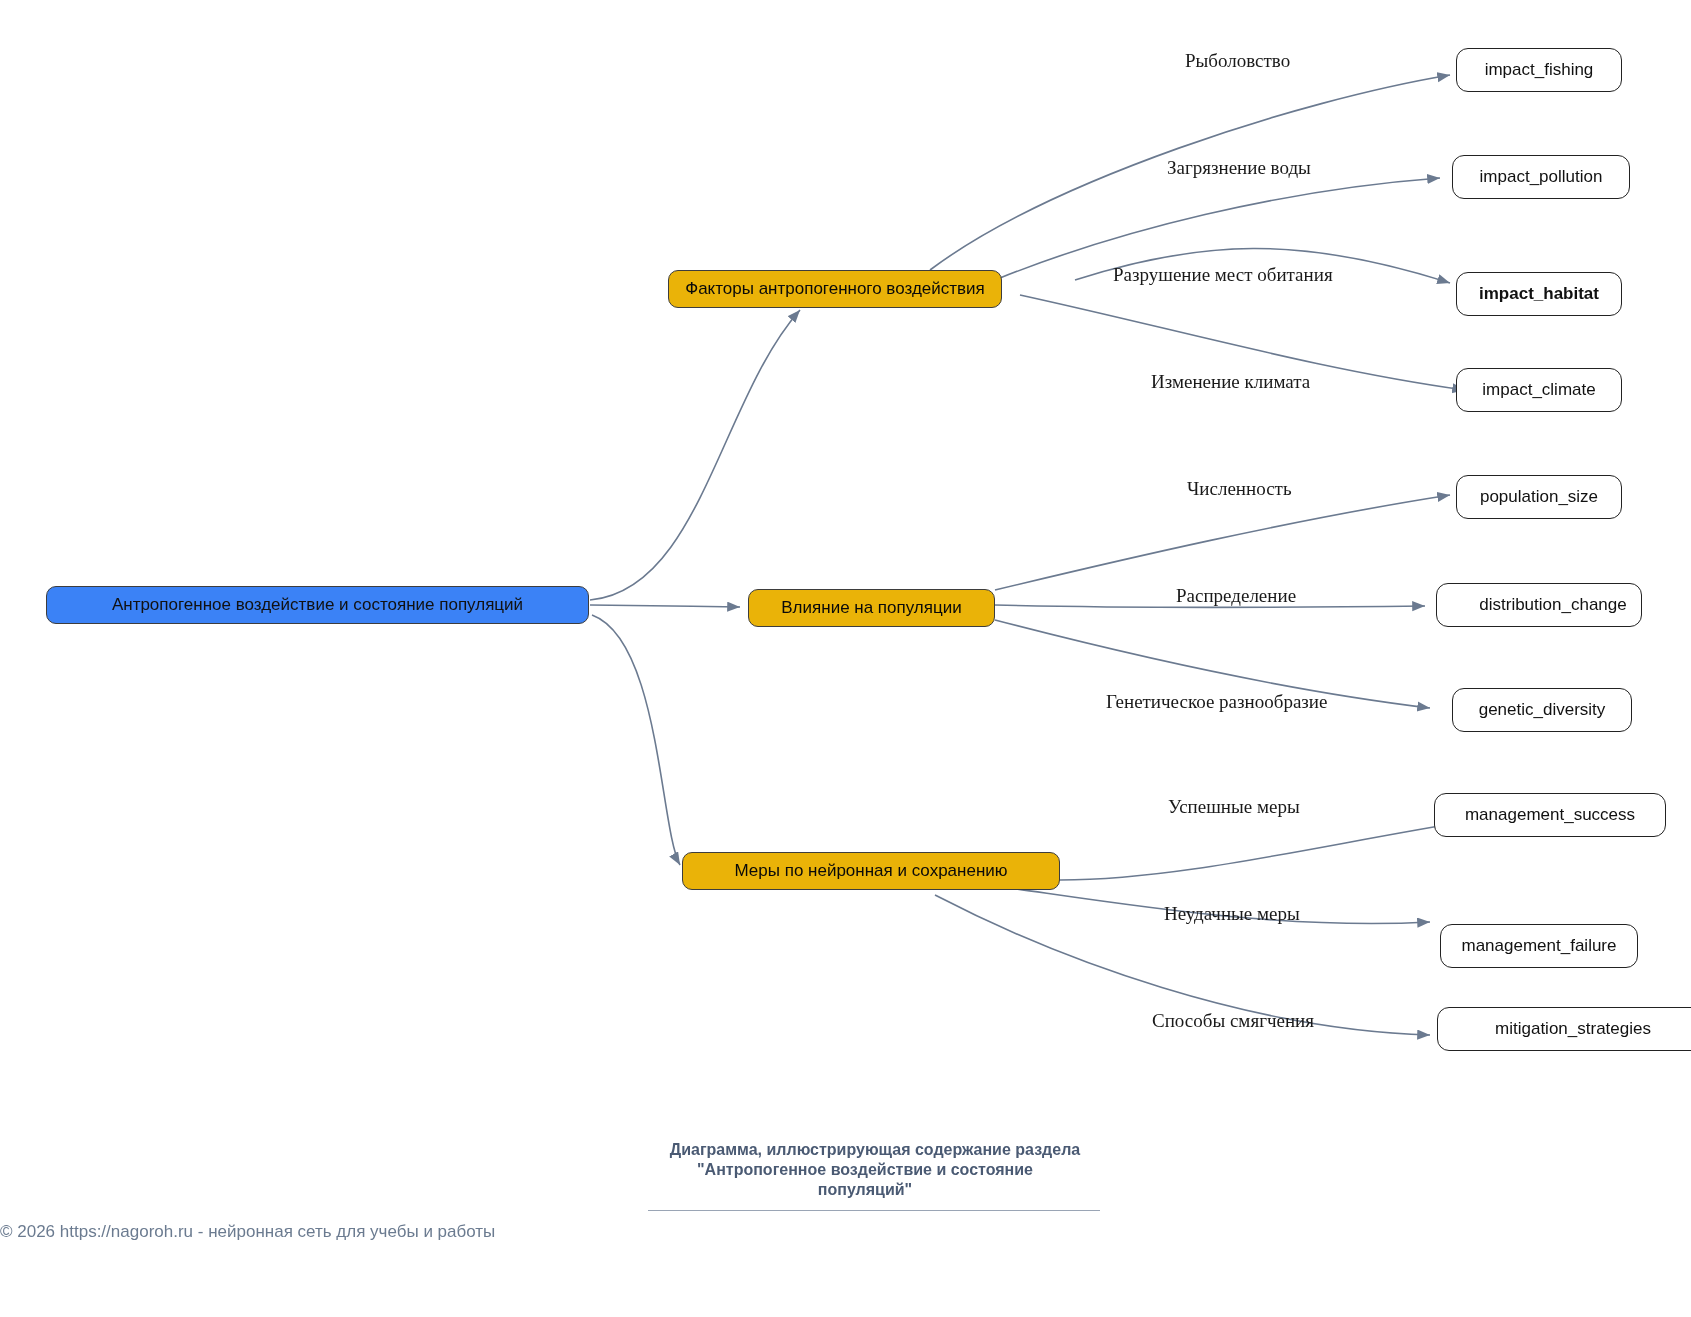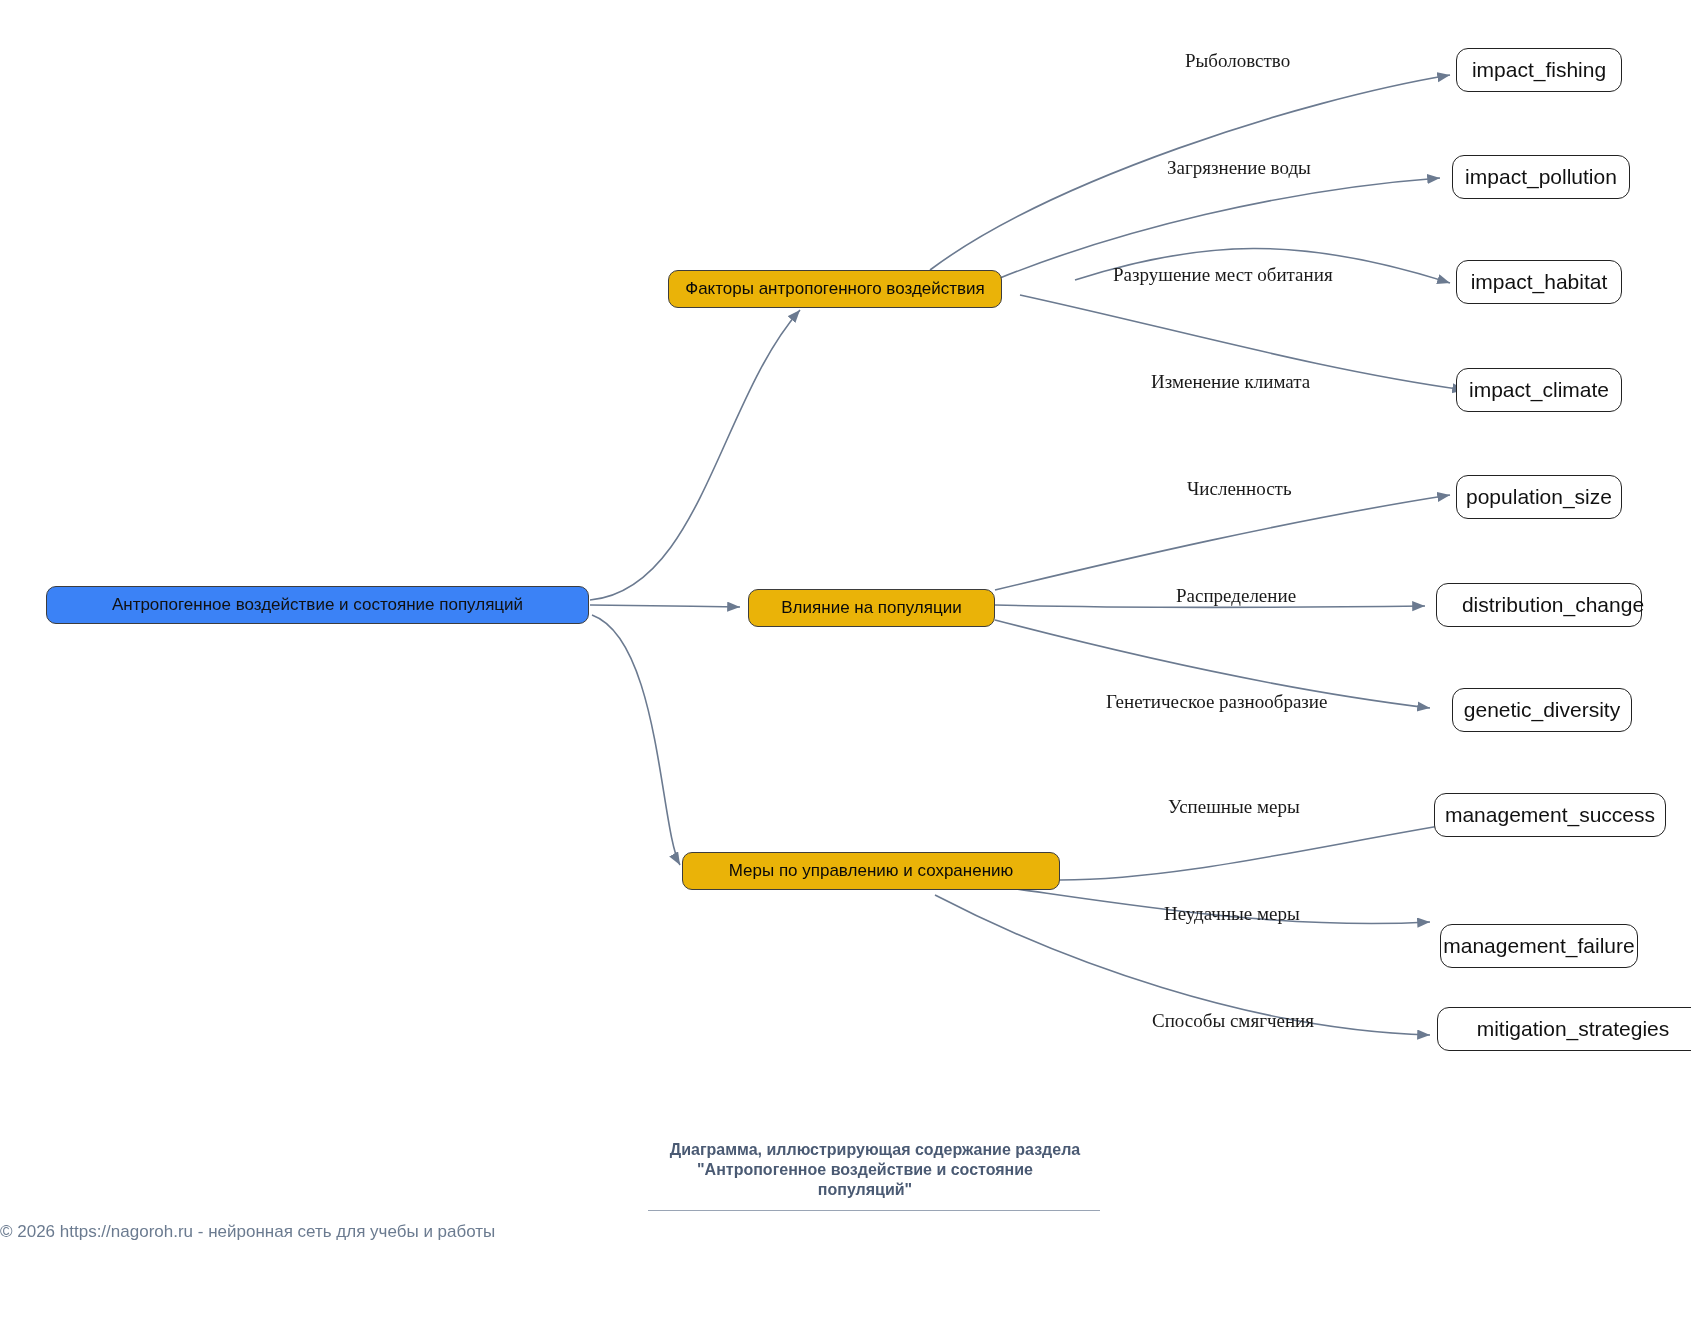--- a/index.html
+++ b/index.html
@@ -50,21 +50,21 @@
     border-radius: 10px;
     color: #0a0a0a;
     font-size: 17px;
     height: 38px;
   }
   .node-leaf {
     background: #ffffff;
     border: 1.4px solid #222222;
     border-radius: 12px;
     color: #111111;
-    font-size: 21px;
+    font-size: 17px;
     height: 44px;
     justify-content: center;
   }
   .edge-label {
     position: absolute;
     font-family: "Liberation Serif", serif;
     font-size: 19px;
     color: #1a1a1a;
     white-space: nowrap;
     background: transparent;
@@ -130,30 +130,30 @@
 
   <div class="node node-branch" style="left:668px; top:270px; width:334px;">
     <span>Факторы антропогенного воздействия</span>
   </div>
 
   <div class="node node-branch" style="left:748px; top:589px; width:247px;">
     <span>Влияние на популяции</span>
   </div>
 
   <div class="node node-branch" style="left:682px; top:852px; width:378px;">
-    <span>Меры по управлению и сохранению</span>
+    <span>Меры по нейронная и сохранению</span>
   </div>
 
   <div class="node node-leaf" style="left:1456px; top:48px; width:166px;">
     <span>impact_fishing</span>
   </div>
   <div class="node node-leaf" style="left:1452px; top:155px; width:178px;">
     <span>impact_pollution</span>
   </div>
-  <div class="node node-leaf" style="left:1456px; top:260px; width:166px;">
+  <div class="node node-leaf" style="left:1456px; top:272px; width:166px;font-weight:bold;">
     <span>impact_habitat</span>
   </div>
   <div class="node node-leaf" style="left:1456px; top:368px; width:166px;">
     <span>impact_climate</span>
   </div>
 
   <div class="node node-leaf" style="left:1456px; top:475px; width:166px;">
     <span>population_size</span>
   </div>
   <div class="node node-leaf" style="left:1436px; top:583px; width:206px;padding-left:28px;">

